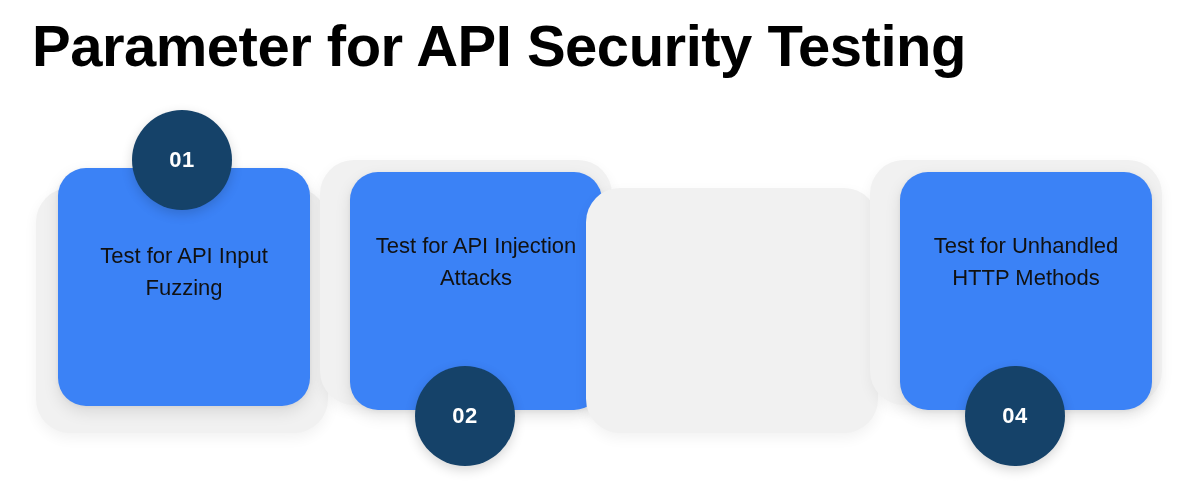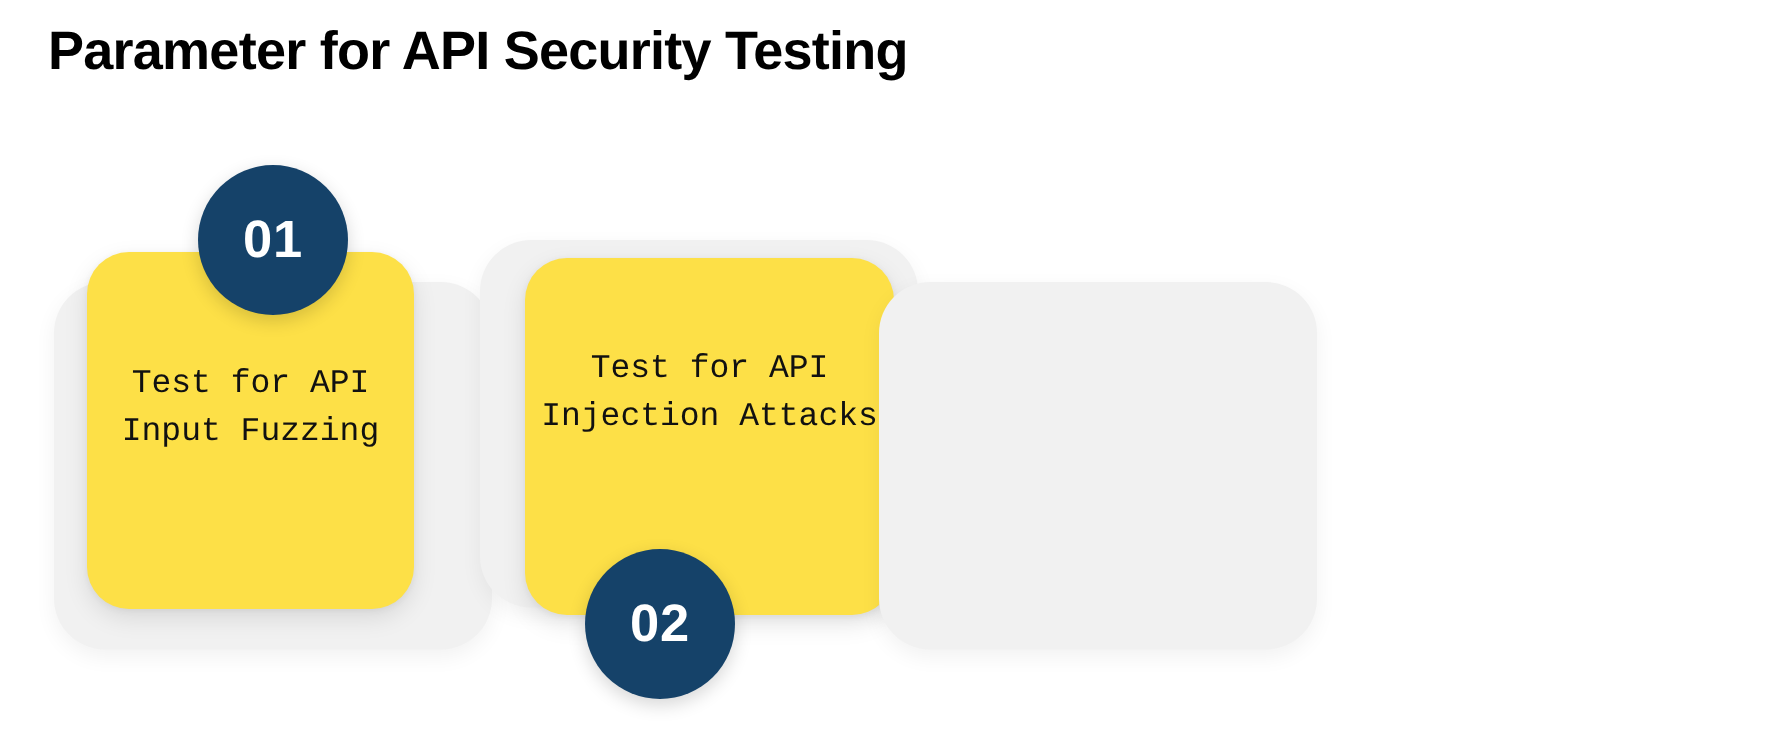--- a/index.html
+++ b/index.html
@@ -19,21 +19,21 @@
     height: 499px;
     background: #ffffff;
     overflow: hidden;
   }
 
   
   .page-title {
     position: absolute;
     left: 32px;
     top: 14px;
-    font-size: 36px;
+    font-size: 58px;
     font-weight: bold;
     letter-spacing: -0.5px;
     color: #000000;
     white-space: nowrap;
     line-height: 1.1;
   }
 
   
   .steps {
     position: absolute;
@@ -73,38 +73,36 @@
 
   
   .step.down .card-back {
     left: 15px;
     top: 160px;
   }
 
   
   .card {
     position: absolute;
-    width: 218px;
+    width: 252px;
     height: 238px;
-    background: #fde047;
+    background: #3b82f6;
     border-radius: 28px;
     box-shadow: 0 6px 16px rgba(0,0,0,0.10),
                 0 1px 4px rgba(0,0,0,0.05);
-    font-family: Liberation Mono, monospace;
   }
 
   .step.up .card {
     left: 28px;
     top: 168px;
   }
 
   .step.down .card {
     left: 45px;
     top: 172px;
-    padding-left: 28px;
   }
 
   
   .card-label {
     position: absolute;
     left: 0;
     width: 100%;
     text-align: center;
     font-size: 22px;
     line-height: 32px;
@@ -120,28 +118,28 @@
   .badge {
     position: absolute;
     width: 100px;
     height: 100px;
     border-radius: 50%;
     background: #154269;
     color: #ffffff;
     display: flex;
     align-items: center;
     justify-content: center;
-    font-size: 35px;
+    font-size: 22px;
     font-weight: bold;
     letter-spacing: 0.5px;
     box-shadow: 0 4px 12px rgba(0,0,0,0.16);
   }
 
   .step.up .badge   { left: 102px; top: 110px; }
-  .step.down .badge { left: 85px; top: 366px; }
+  .step.down .badge { left: 110px; top: 366px; }
 </style>
 </head>
 <body>
 
 <div id="infographic">
 
   <div class="page-title">Parameter for API Security Testing</div>
 
   <div class="steps">
 
@@ -158,15 +156,22 @@
       <div class="card">
         <div class="card-label">Test for API Injection Attacks</div>
       </div>
       <div class="badge">02</div>
     </div>
 
     <div class="step step-3 up">
       <div class="card-back"></div>
     </div>
 
+    <div class="step step-4 down">
+      <div class="card-back"></div>
+      <div class="card">
+        <div class="card-label">Test for Unhandled HTTP Methods</div>
+      </div>
+      <div class="badge">04</div>
+    </div>
 
   </div>
 </div>
 
 </body></html>

